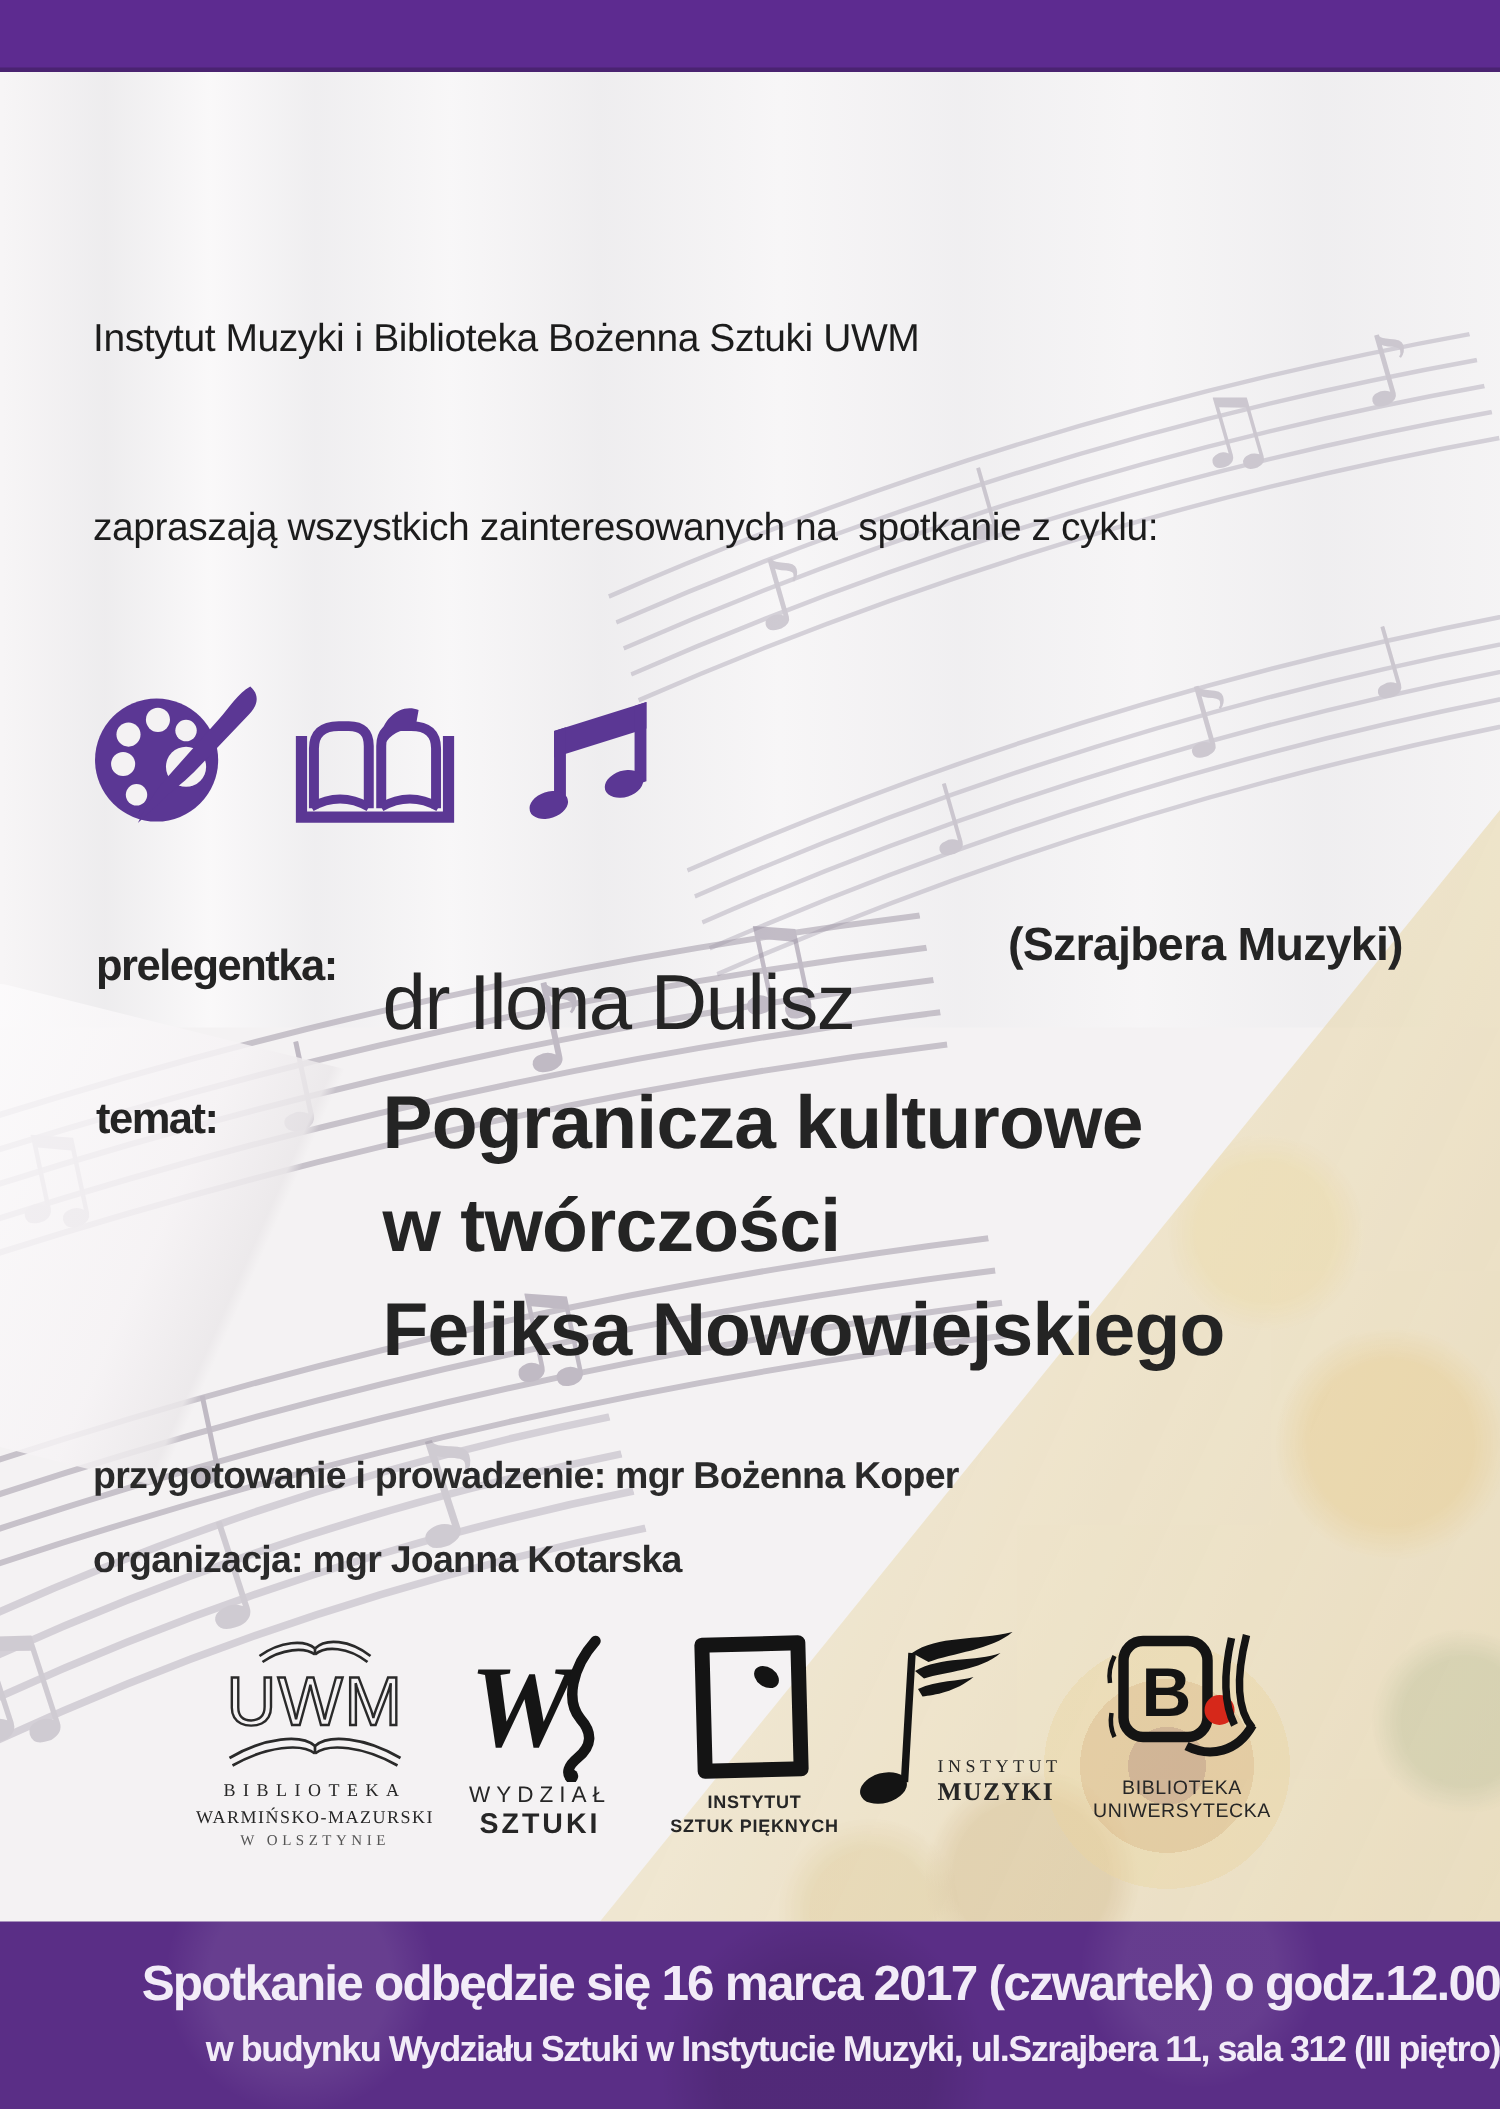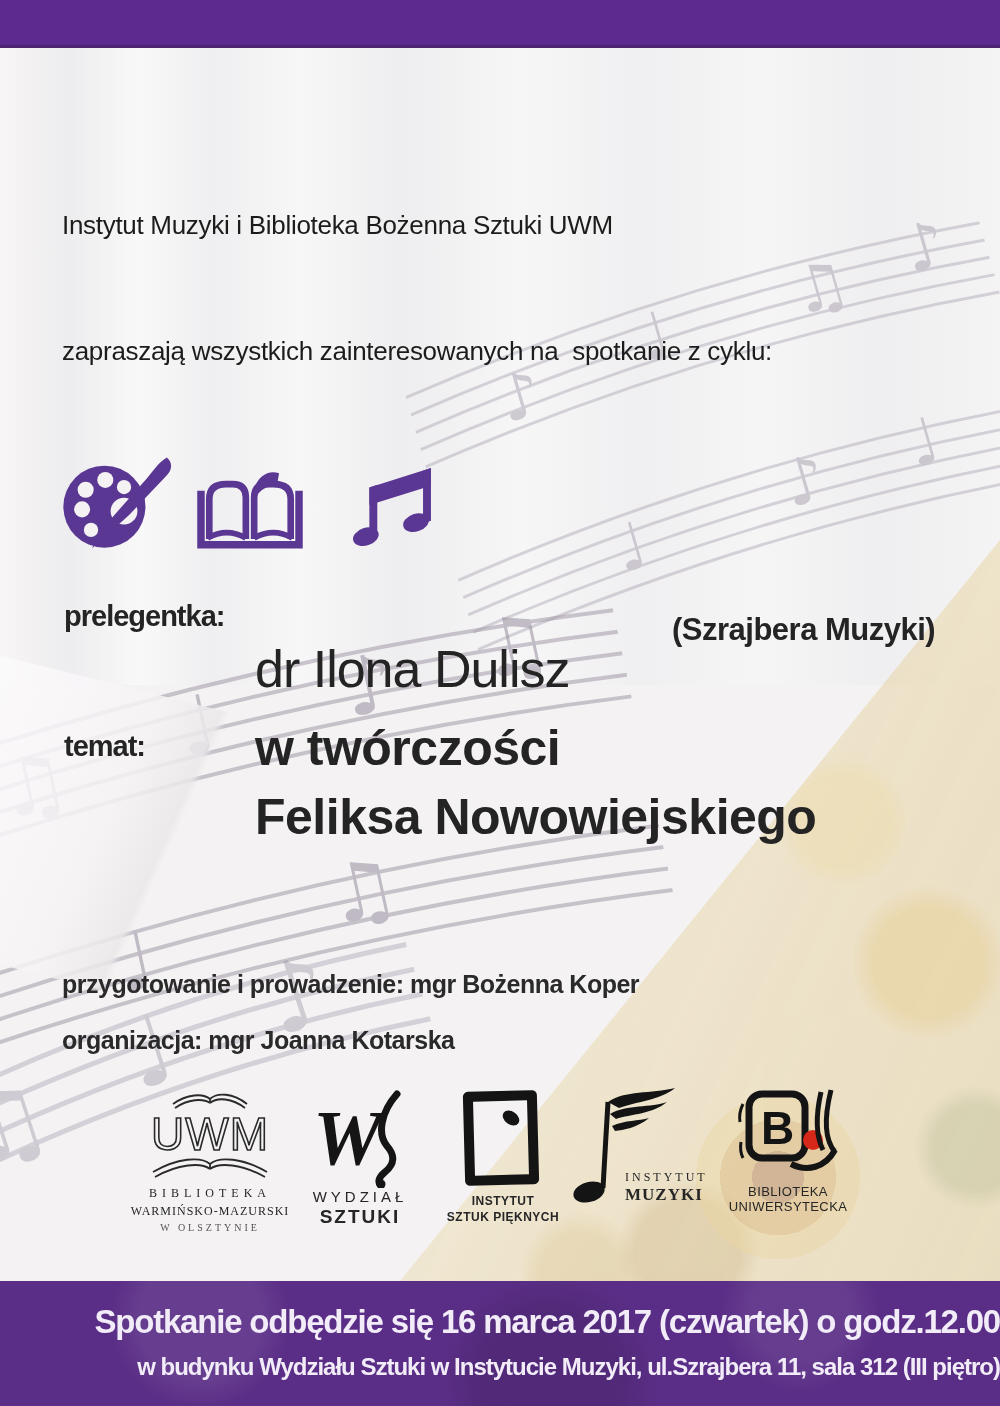--- a/index.html
+++ b/index.html
@@ -75,21 +75,21 @@
     color:var(--title-purple,#5b3794);letter-spacing:0;
   }
   .icons-row{position:absolute;left:0;top:0;}
   .icon-palette{position:absolute;left:58px;top:452px;}
   .icon-book{position:absolute;left:196px;top:462px;}
   .icon-notes{position:absolute;left:350px;top:456px;}
   .row-label{
     position:absolute;left:64px;
     font-size:29px;font-weight:bold;color:#242424;letter-spacing:-1px;
   }
-  .speaker-label{top:600px;}
+  .speaker-label{top:628px;}
   .speaker-name{
     position:absolute;left:255px;top:639px;
     font-size:52px;font-weight:normal;color:#242424;letter-spacing:-1px;
   }
   .speaker-affiliation{
     position:absolute;left:672px;top:612px;
     font-size:31px;font-weight:bold;color:#242424;letter-spacing:-.5px;
   }
   .topic-label{top:730px;}
   .topic{
@@ -264,20 +264,21 @@
       </svg>
     </span>
   </div>
 
   <div class="row-label speaker-label">prelegentka:</div>
   <div class="speaker-name">dr Ilona Dulisz</div>
   <div class="speaker-affiliation">(Szrajbera Muzyki)</div>
 
   <div class="row-label topic-label">temat:</div>
   <div class="topic">
+    <div>Pogranicza kulturowe</div>
     <div>w twórczości</div>
     <div>Feliksa Nowowiejskiego</div>
   </div>
 
   <div class="credit credit-prep">przygotowanie i prowadzenie: mgr Bożenna Koper</div>
   <div class="credit credit-org">organizacja: mgr Joanna Kotarska</div>
 
   <div class="logos-row">
 
     <div class="logo logo-uwm">

